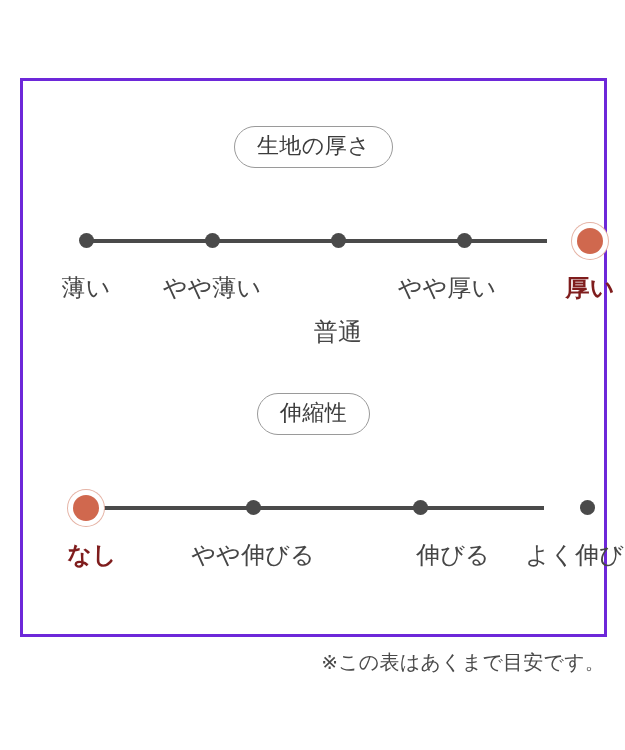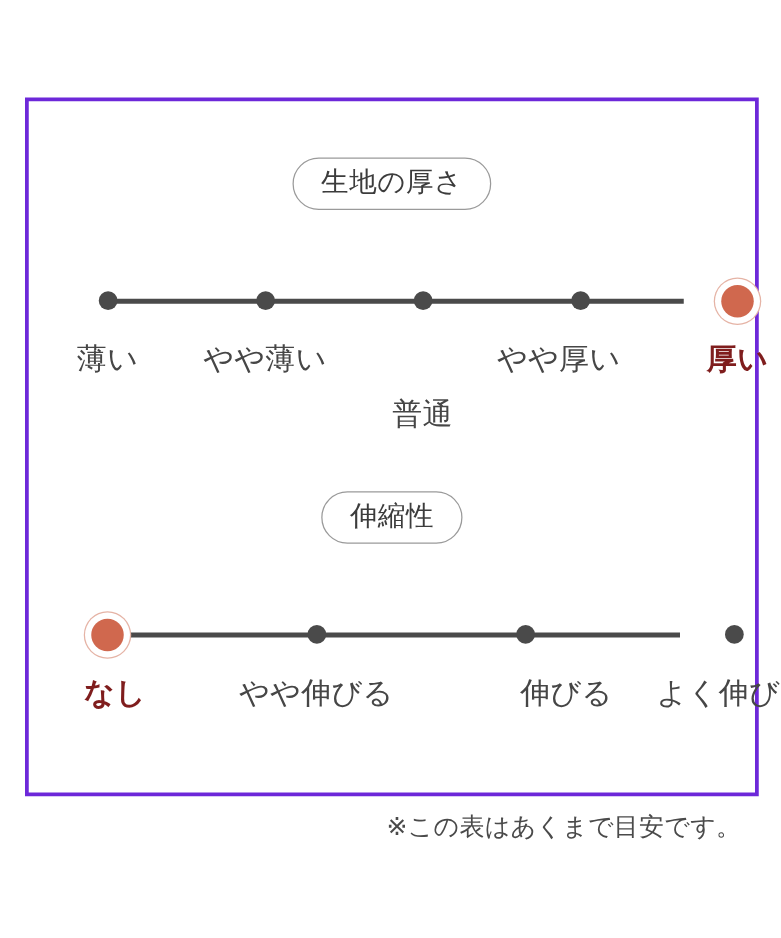--- a/index.html
+++ b/index.html
@@ -105,21 +105,21 @@
     letter-spacing: 0.01em;
   }
   .tick-label.is-selected {
     font-weight: bold;
     color: #7f1d1d;
   }
 
   
   .footnote {
     position: absolute;
-    right: 32px;
+    right: 20px;
     top: 648px;
     font-size: 20px;
     line-height: 1.4;
     color: #4a4a4a;
     letter-spacing: 0.01em;
     white-space: nowrap;
   }
 </style>
 </head>
 <body>

